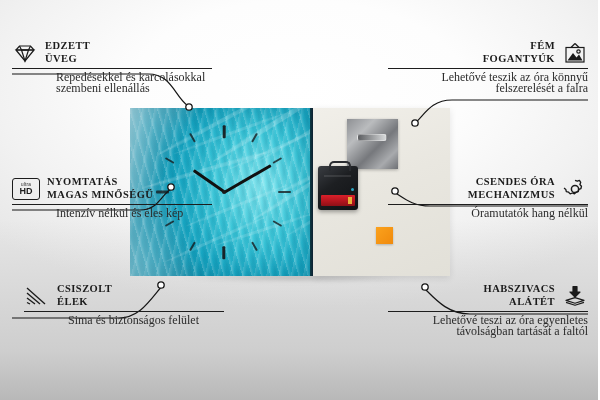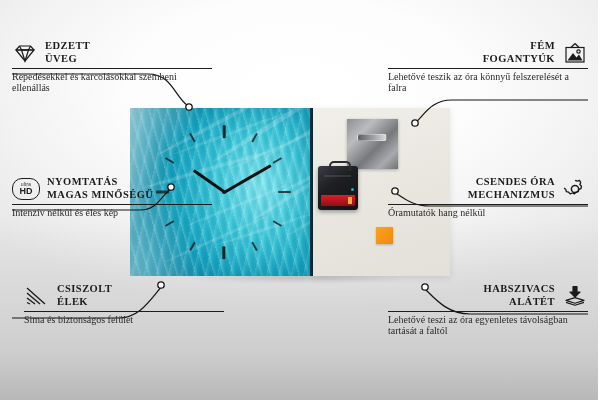--- a/index.html
+++ b/index.html
@@ -80,31 +80,31 @@
   }
 
   
   .callout{position:absolute;width:200px;}
   .co-head{display:flex;align-items:center;gap:7px;margin-bottom:3px;}
   .co-title{
     font-size:10.5px;font-weight:700;letter-spacing:.45px;color:#1b1b1b;
     line-height:12.5px;text-transform:uppercase;
   }
   .co-rule{height:1px;background:#1d1d1d;width:100%;}
-  .co-sub{font-size:10px;line-height:10.5px;color:#2b2b2b;padding-top:3px;}
+  .co-sub{font-size:12px;line-height:10.5px;color:#2b2b2b;padding-top:3px;margin-left:44px;}
   .left .co-head{justify-content:flex-start;}
   .left .co-title{text-align:left;}
   .left .co-sub{text-align:left;}
   .right .co-head{justify-content:flex-end;flex-direction:row;}
   .right .co-title{text-align:right;}
-  .right .co-sub{}
+  .right .co-sub{text-align:right;}
   .ico{width:26px;height:22px;flex:0 0 26px;display:block;}
 
   .hdbox{
-    width:26px;height:20px;border:1.3px solid #1c1c1c;border-radius:10px;
+    width:26px;height:20px;border:1.3px solid #1c1c1c;border-radius:3px;
     display:flex;flex-direction:column;align-items:center;justify-content:center;flex:0 0 26px;
   }
   .hd-u{font-size:4.6px;letter-spacing:.2px;line-height:5px;color:#1c1c1c;font-family:"Liberation Sans",sans-serif;}
   .hd-b{font-size:9px;font-weight:700;line-height:9px;color:#1c1c1c;font-family:"Liberation Sans",sans-serif;}
 
   svg.lines{position:absolute;left:0;top:0;width:600px;height:400px;pointer-events:none;}
 </style>
 </head>
 <body>
 

